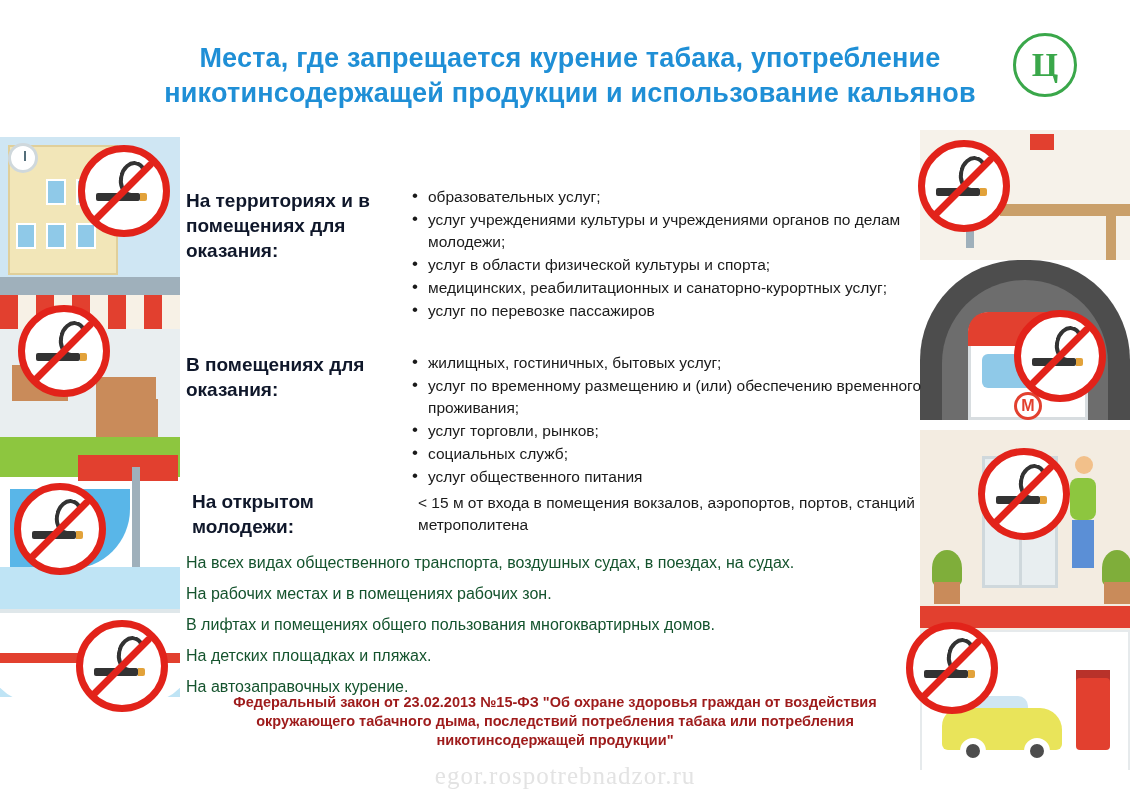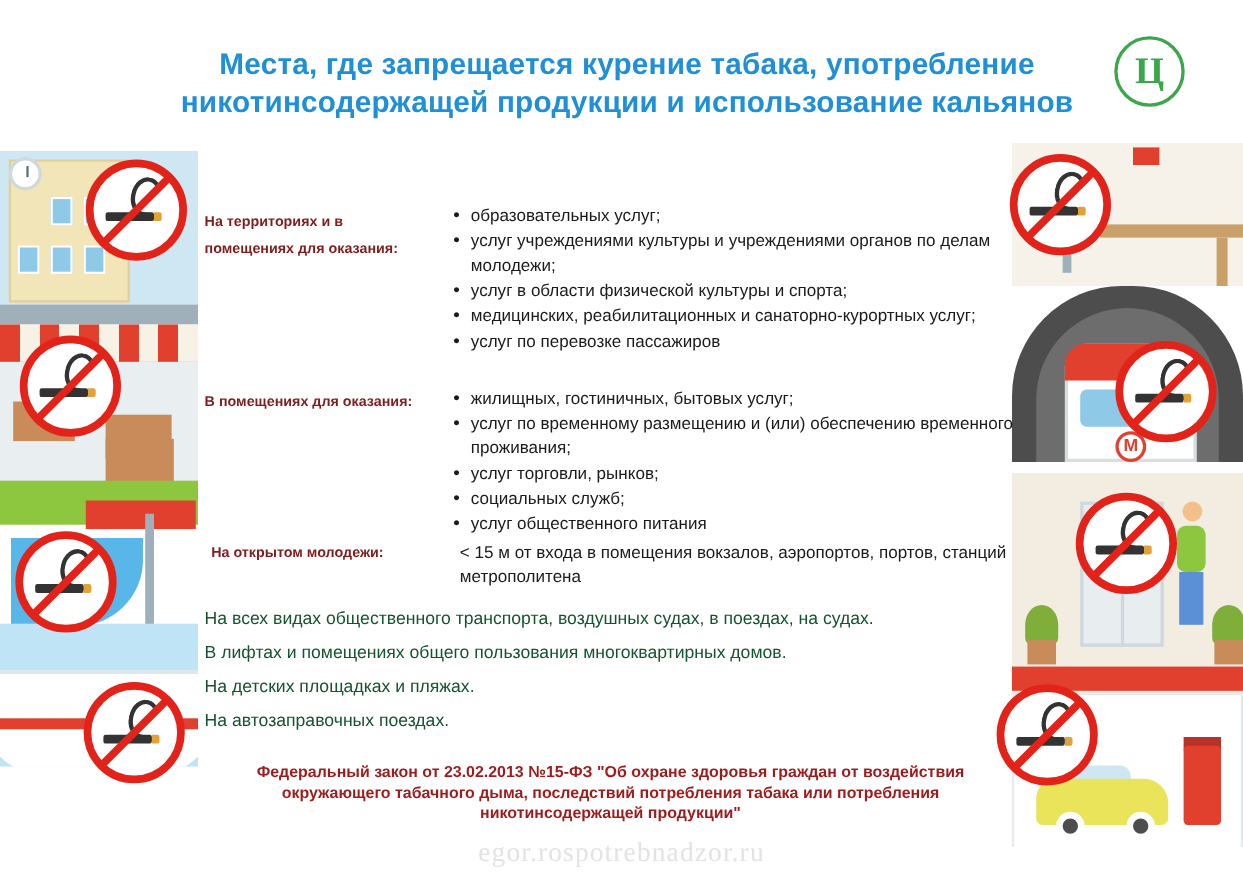--- a/index.html
+++ b/index.html
@@ -95,21 +95,21 @@
   .sign{position:absolute;border-radius:50%;background:#ffffff;border:7px solid #e2231a;box-sizing:border-box;}
   .sign .cig{position:absolute;left:14%;top:52%;width:56%;height:11%;background:#333333;border-radius:2px;}
   .sign .cig:after{content:"";position:absolute;right:-16%;top:0;width:14%;height:100%;background:#e2a23a;border-radius:0 2px 2px 0;}
   .sign .smoke{position:absolute;left:44%;top:12%;width:26%;height:36%;
      border:4px solid #333333;border-radius:50% 50% 0 50%;border-right-color:transparent;transform:rotate(12deg);}
   .sign .slash{position:absolute;left:-2%;top:46%;width:104%;height:9%;background:#e2231a;transform:rotate(-45deg);border-radius:2px;}
 
   
   .headings{position:absolute;}
   .h-red{
-    color:#7f1d1d;font-weight:bold;font-size:13px;line-height:25px;
+    color:#0f172a;font-weight:bold;font-size:19px;line-height:25px;
   }
   ul.blist{margin:0;padding:0;list-style:none;}
   ul.blist li{
     position:relative;padding-left:16px;
     font-size:15.5px;line-height:22px;color:#1a1a1a;margin-bottom:1px;
   }
   ul.blist li:before{
     content:"•";position:absolute;left:0;top:-1px;color:#1a1a1a;font-size:17px;
   }
   .sec1-h{position:absolute;left:186px;top:188px;width:200px;}
@@ -261,22 +261,23 @@
     <li>услуг торговли, рынков;</li>
     <li>социальных служб;</li>
     <li>услуг общественного питания</li>
   </ul>
 
   <div class="headings sec3-h h-red">На открытом молодежи:</div>
   <div class="sec3-l">&lt; 15 м от входа в помещения вокзалов, аэропортов, портов, станций метрополитена</div>
 
   <div class="plainlist">
     <p>На всех видах общественного транспорта, воздушных судах, в поездах, на судах.</p>
+    <p>На рабочих местах и в помещениях рабочих зон.</p>
     <p>В лифтах и помещениях общего пользования многоквартирных домов.</p>
     <p>На детских площадках и пляжах.</p>
-    <p>На автозаправочных поездах.</p>
+    <p>На автозаправочных курение.</p>
   </div>
 
   <div class="law">Федеральный закон от 23.02.2013 №15-ФЗ "Об охране здоровья граждан от воздействия окружающего табачного дыма, последствий потребления табака или потребления никотинсодержащей продукции"</div>
 
   <div class="watermark">egor.rospotrebnadzor.ru</div>
 
 </div>
 
 </body></html>

